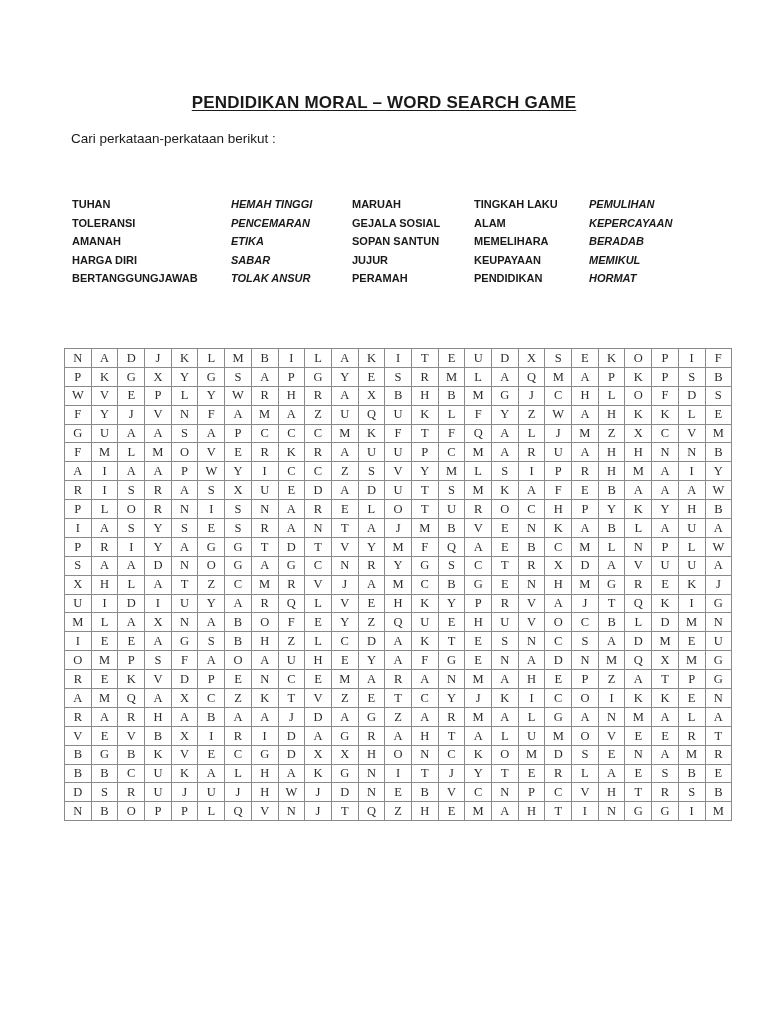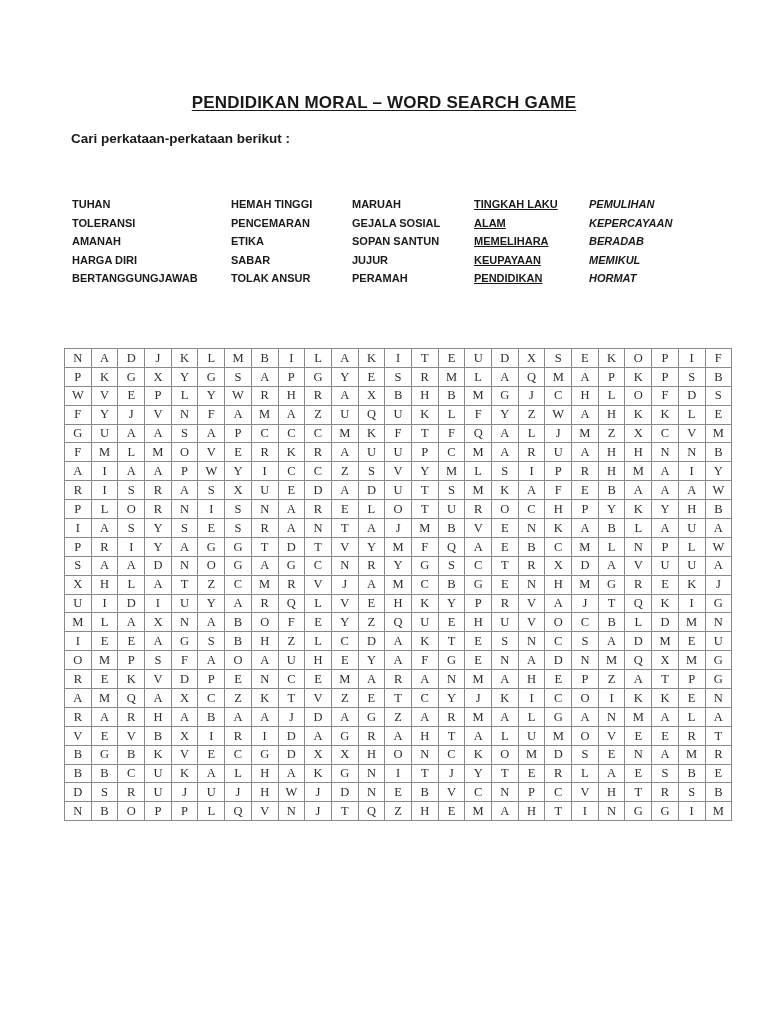--- a/index.html
+++ b/index.html
@@ -28,36 +28,36 @@
     font-weight:bold;
     letter-spacing:0.2px;
     text-decoration:underline;
     text-underline-offset:2px;
   }
   .instruction{
     position:absolute;
     top:131px; left:71px;
     margin:0;
     font-size:13.5px;
-    font-weight:bold;
+    font-weight:normal;
   }
   .word-list{
     position:absolute;
     top:195px; left:72px;
     display:flex;
     font-weight:bold;
     font-size:11px;
     line-height:18.6px;
     white-space:nowrap;
   }
   .wl-col{flex:0 0 auto;}
   .wl-col:nth-child(1){width:159px;}
-  .wl-col:nth-child(2){width:121px;}
+  .wl-col:nth-child(2){width:121px;font-style:italic;}
   .wl-col:nth-child(3){width:122px;}
-  .wl-col:nth-child(4){width:115px;text-decoration:underline;}
+  .wl-col:nth-child(4){width:115px;}
   .wl-col:nth-child(5){width:auto;font-style:italic;}
   .grid{
     position:absolute;
     left:64px; top:348px;
     border-collapse:collapse;
     table-layout:fixed;
   }
   .grid td{
     width:25.7px;
     height:17.9px;

